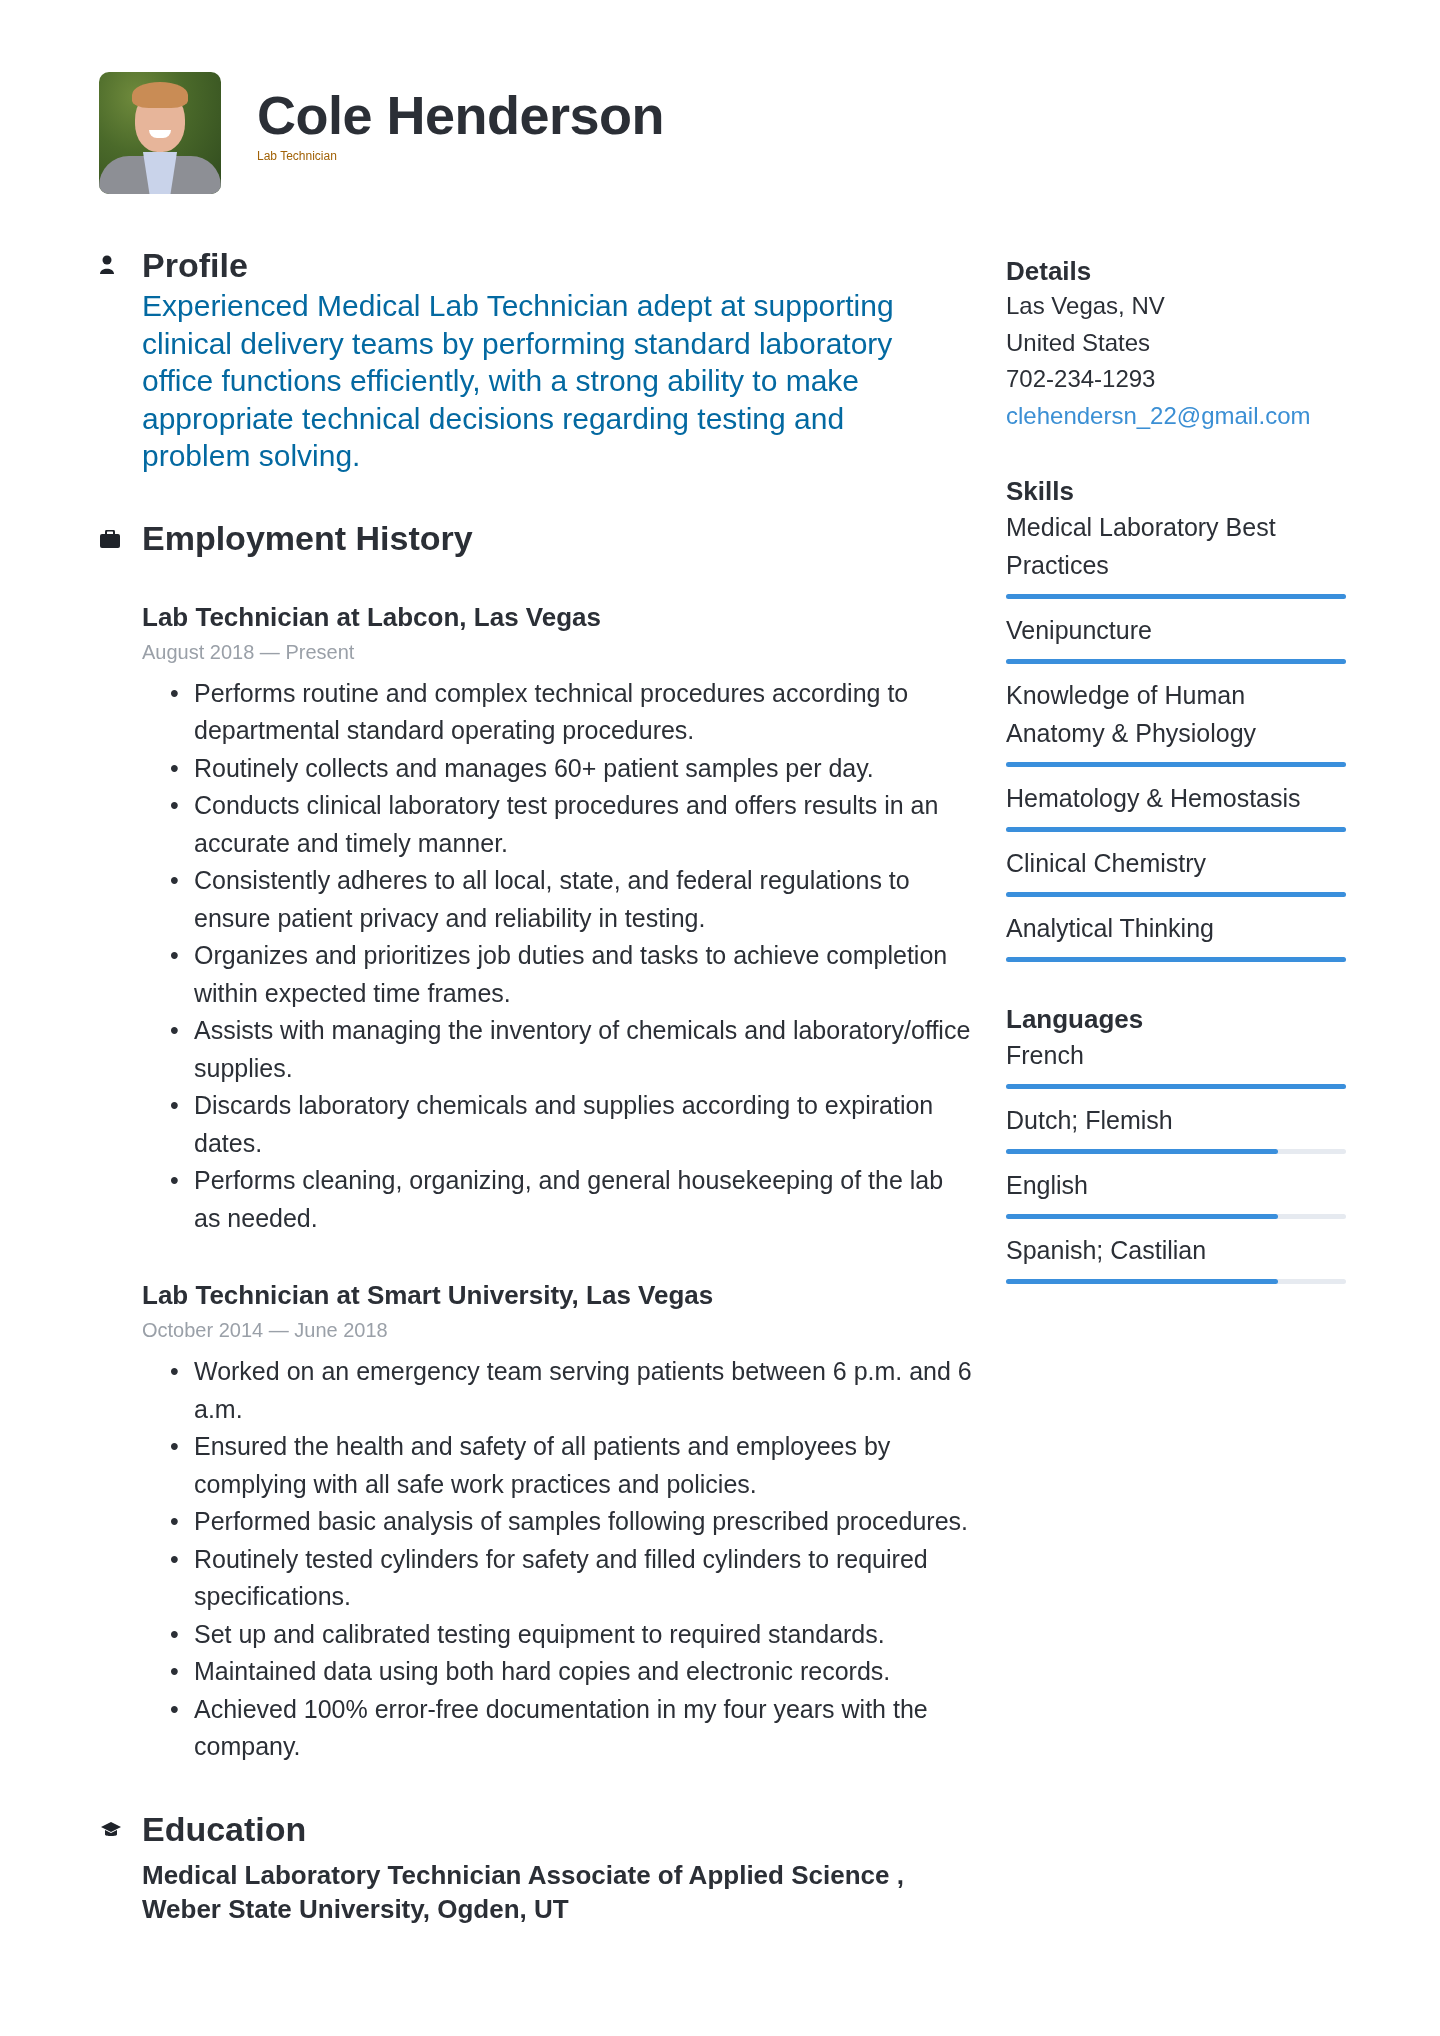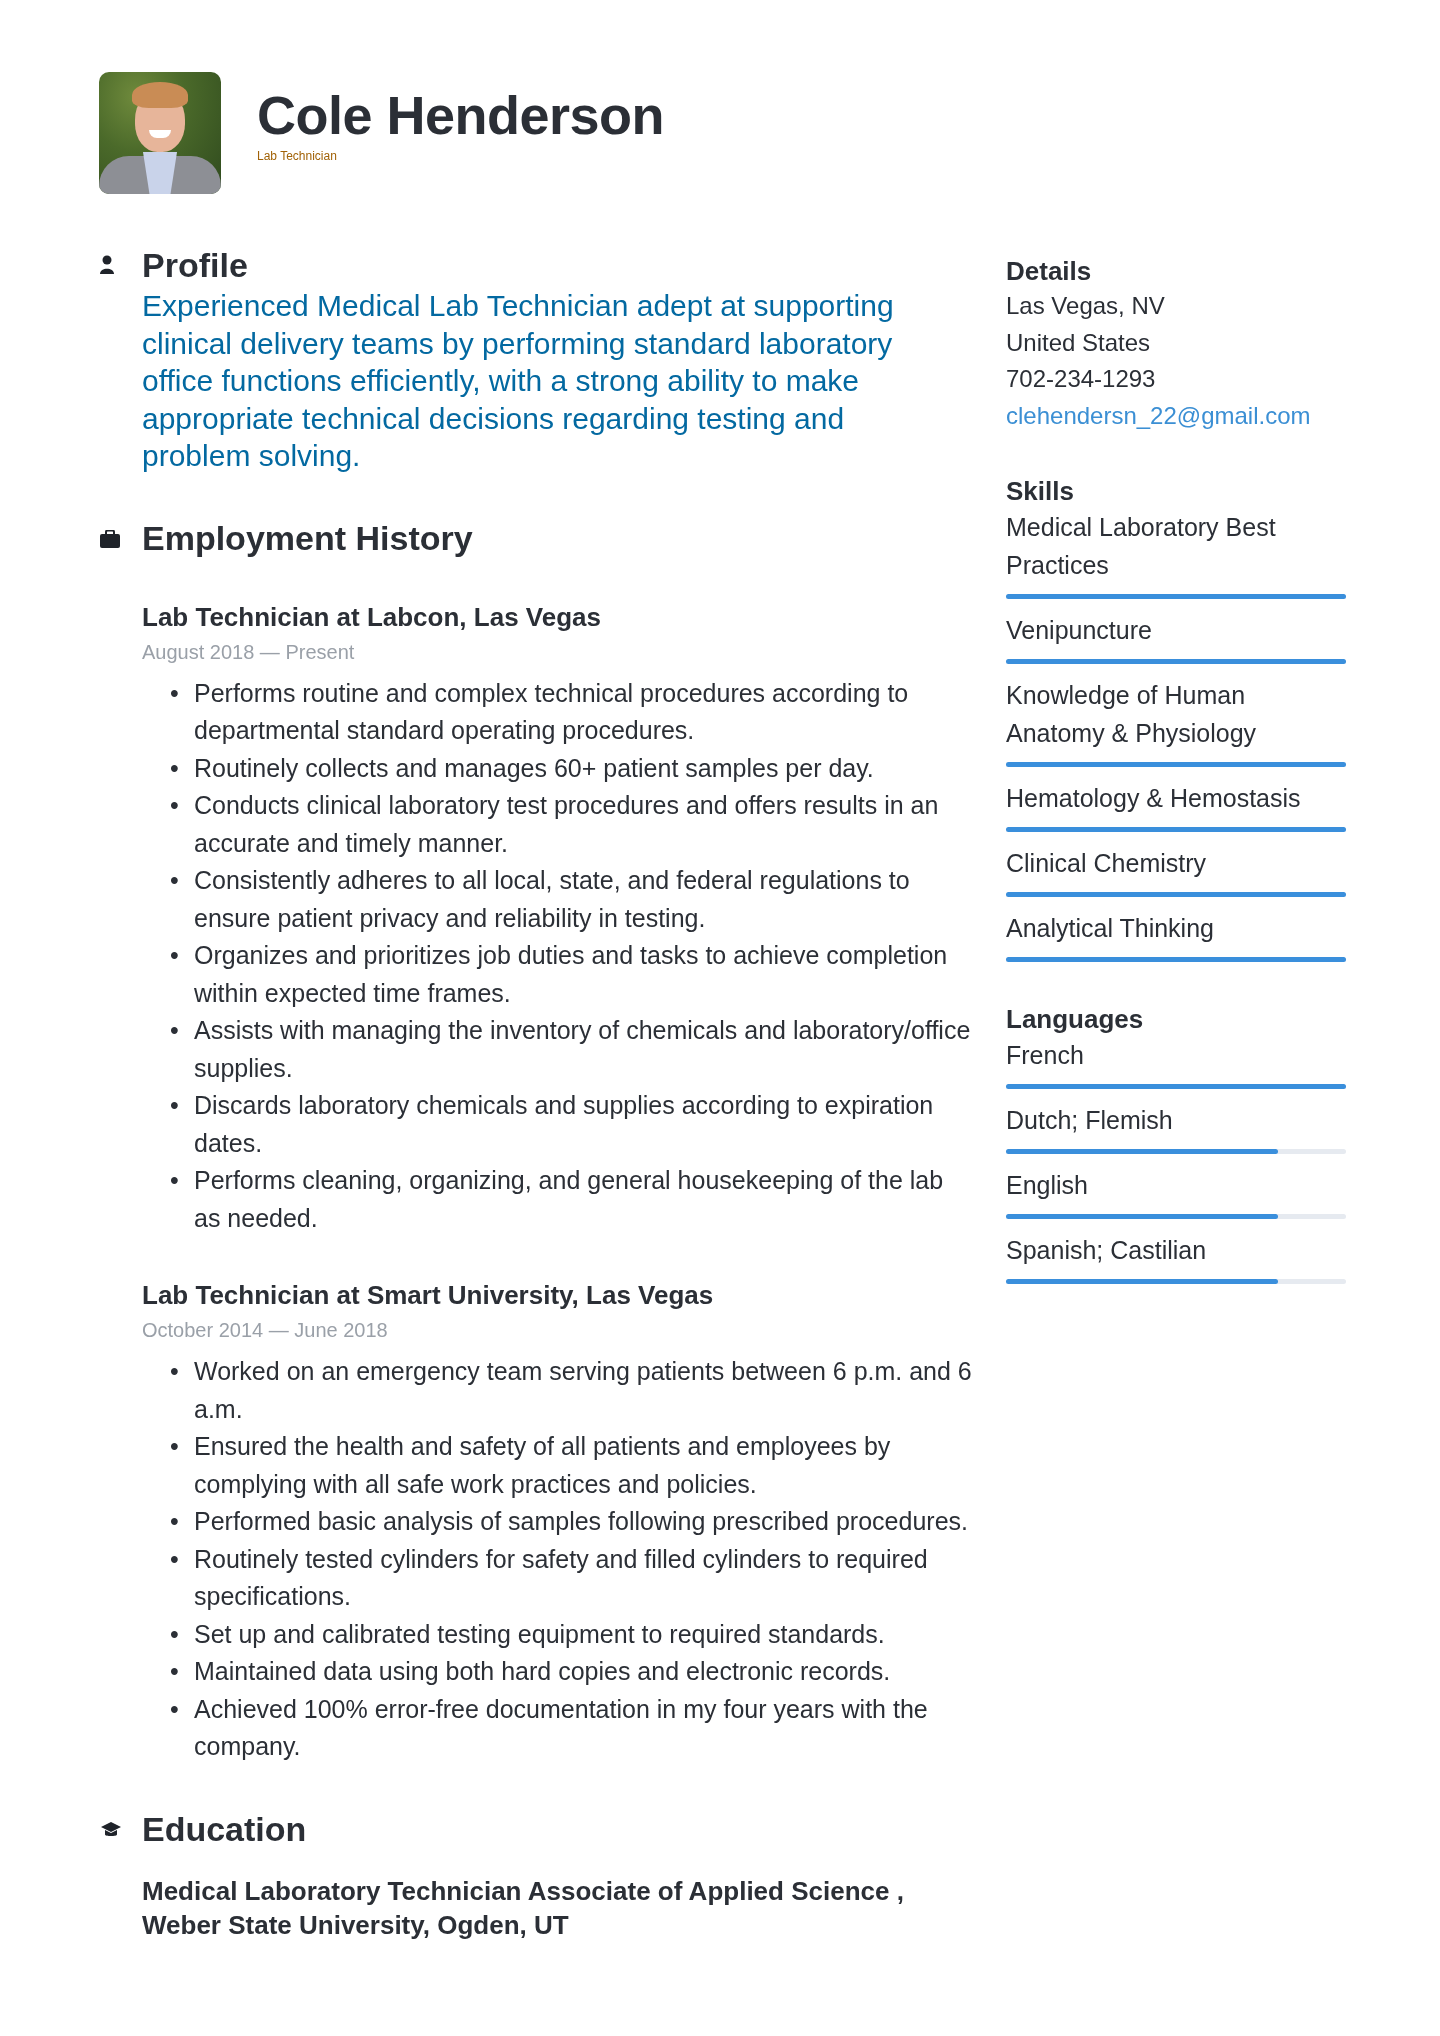--- a/index.html
+++ b/index.html
@@ -47,21 +47,21 @@
   .profile-text { font-size: 30px; line-height: 37.5px; color: #0369a1; margin-top: 2px; width: 800px; }
 
   .job { margin-top: 10px; }
   .job + .job { margin-top: 28px; }
   .job-heading { font-size: 26px; font-weight: 700; color: #2b2f36; line-height: 36px; margin-top: 40px; }
   .job-dates { font-size: 20px; color: #9aa0a8; line-height: 30px; margin-top: 2px; }
   ul.bullets { list-style: none; padding: 0; margin: 8px 0 0 28px; }
   ul.bullets li { position: relative; padding-left: 24px; font-size: 25px; line-height: 37.5px; color: #2b2f36; width: 782px; }
   ul.bullets li::before { content: "•"; position: absolute; left: 0; top: 0; color: #2b2f36; }
 
-  .edu-heading { font-size: 26px; font-weight: 700; line-height: 34px; color: #2b2f36; margin-top: 24px; width: 800px; }
+  .edu-heading { font-size: 26px; font-weight: 700; line-height: 34px; color: #2b2f36; margin-top: 8px; width: 800px; }
 
   .side { position: absolute; left: 1006px; top: 254px; width: 340px; }
   .side-title { font-size: 26px; font-weight: 700; color: #2b2f36; line-height: 34px; }
   .side-block { margin-bottom: 40px; }
   .detail-line { font-size: 24px; line-height: 36.5px; color: #2b2f36; }
   .detail-link { color: #3b8fd4; text-decoration: none; }
   .bar-item { margin-bottom: 12px; }
   .bar-label { font-size: 25px; line-height: 38px; color: #2b2f36; }
   .bar-track { height: 5px; width: 340px; background: #e6eaf0; border-radius: 3px; margin-top: 10px; position: relative; }
   .bar-fill { position: absolute; left: 0; top: 0; height: 5px; background: #3a8fdc; border-radius: 3px; }

